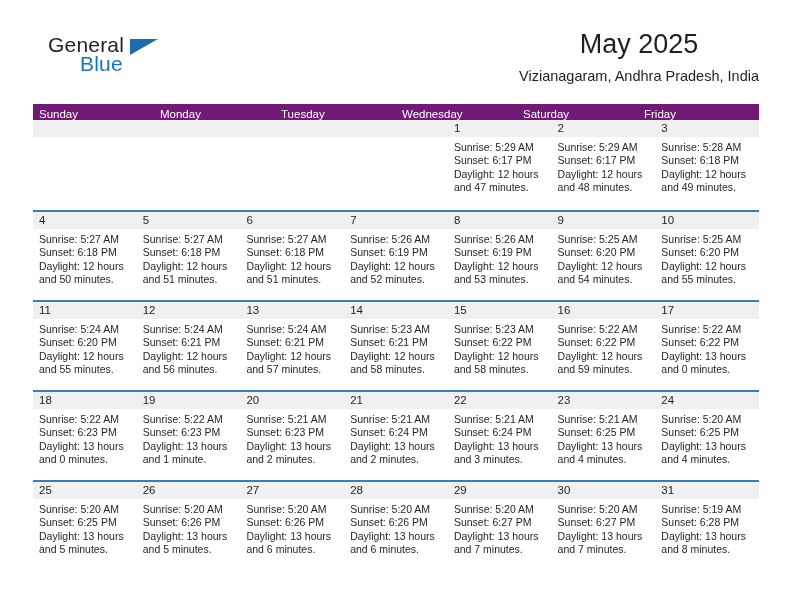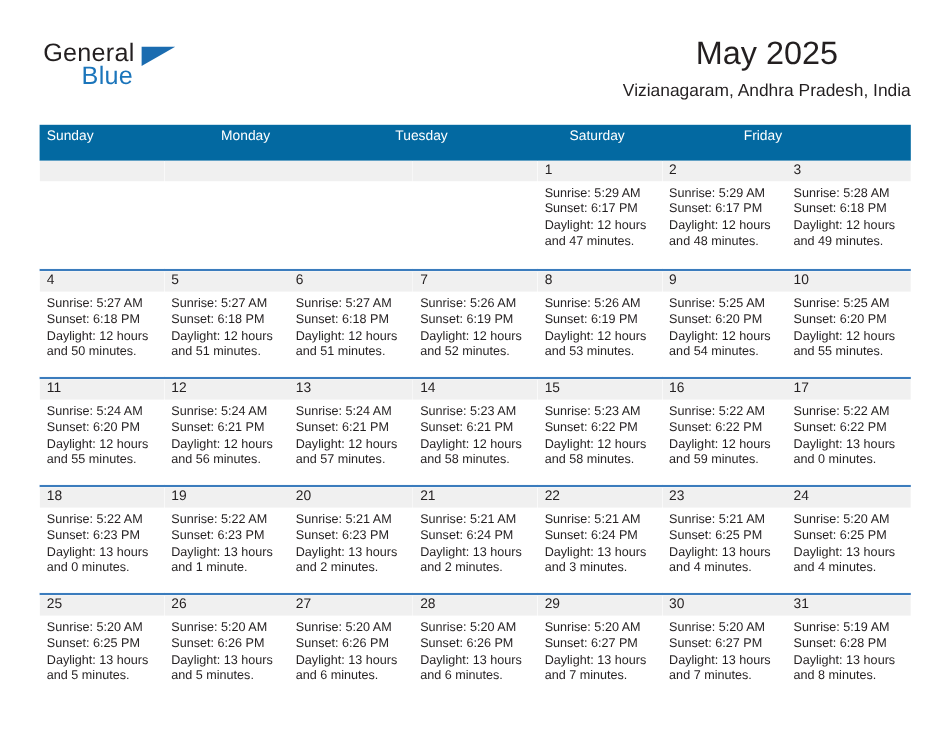--- a/index.html
+++ b/index.html
@@ -25,21 +25,21 @@
   
   .header {
     position: absolute;
     left: 33px;
     top: 28px;
     right: 33px;
     height: 72px;
   }
   .brand {
     position: absolute;
-    left: 3px;
+    left: 15px;
     top: 6px;
     width: 220px;
     height: 54px;
   }
   .brand-general {
     position: absolute;
     left: 0;
     top: 0;
     font-size: 21px;
     letter-spacing: 0.2px;
@@ -89,22 +89,22 @@
   
   .calendar {
     position: absolute;
     left: 33px;
     top: 104px;
     width: 726px;
   }
   .weekdays {
     display: flex;
     width: 100%;
-    background: #0369a1;
-    height: 30px;
+    background: #701a75;
+    height: 16px;
   }
   .weekday {
     flex: 1 1 0;
     color: #ffffff;
     font-size: 11.5px;
     line-height: 21px;
     padding-left: 6px;
     box-sizing: border-box;
     white-space: nowrap;
   }
@@ -162,20 +162,21 @@
       <div class="cal-title">May 2025</div>
       <div class="cal-subtitle">Vizianagaram, Andhra Pradesh, India</div>
     </div>
   </div>
 
   <div class="calendar">
     <div class="weekdays" id="weekday-row">
         <div class="weekday">Sunday</div>
         <div class="weekday">Monday</div>
         <div class="weekday">Tuesday</div>
+        <div class="weekday">Wednesday</div>
         <div class="weekday">Saturday</div>
         <div class="weekday">Friday</div>
       </div>
     <div id="weeks-container">
         <div class="week">
           <div class="daycell empty">
             <div class="datenum"></div>
             <div class="details"></div>
           </div>
           <div class="daycell empty">

